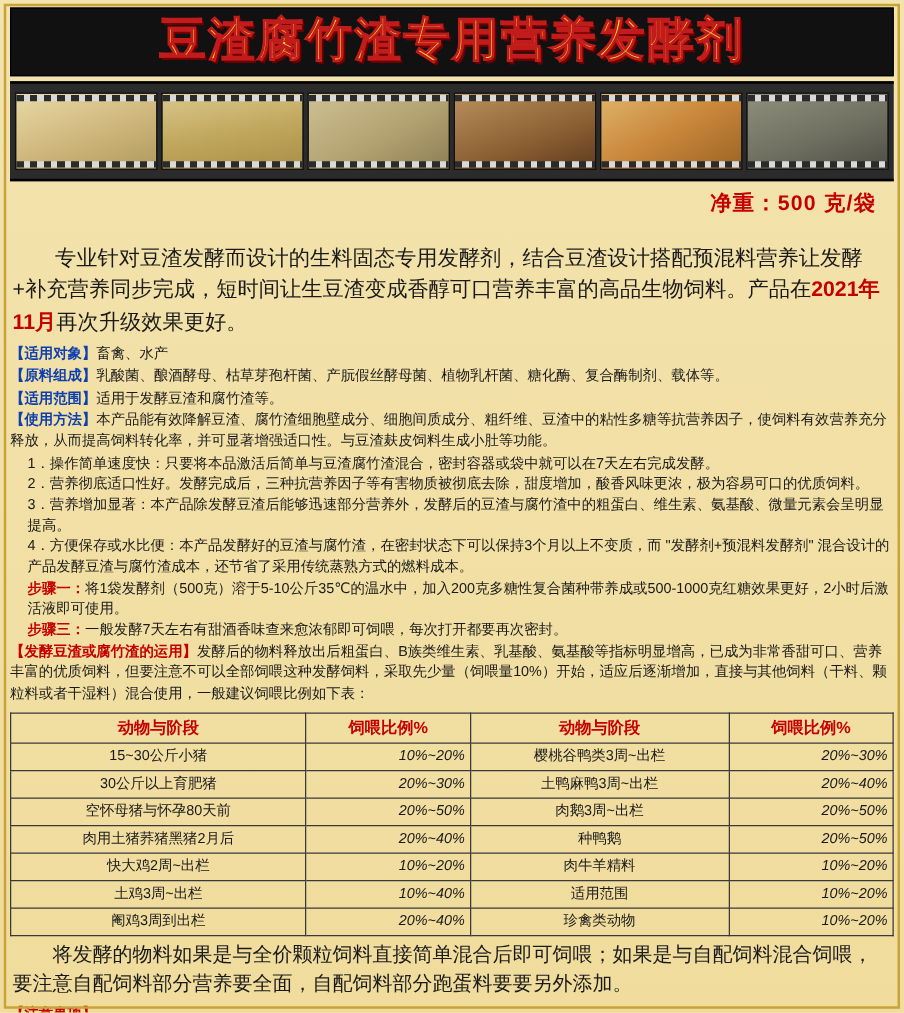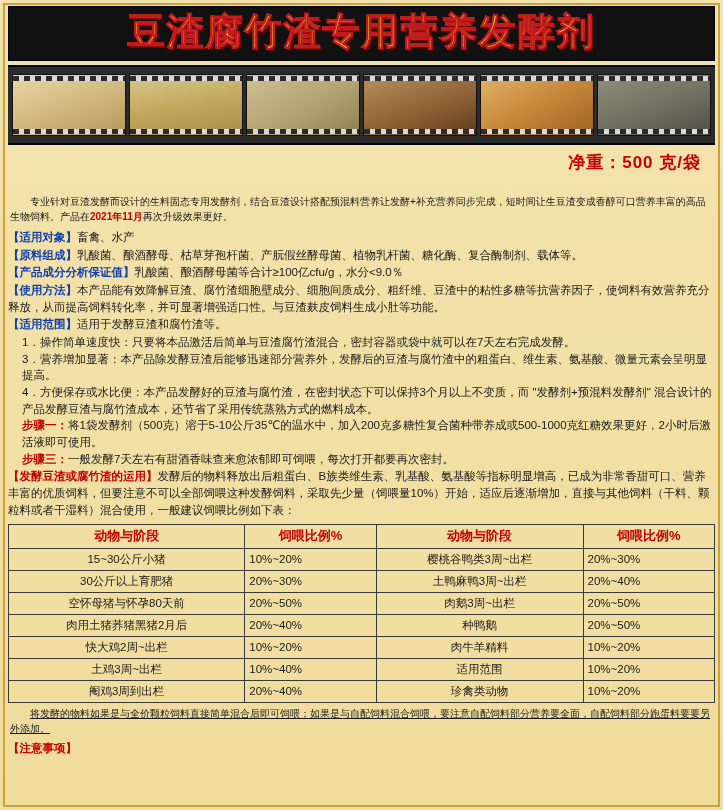--- a/index.html
+++ b/index.html
@@ -85,21 +85,21 @@
 
   
   .body{
     font-size:11.5px;
     line-height:1.45;
     color:#1a1a1a;
   }
   .intro{
     text-indent:2em;
     margin:0 2px 5px 2px;
-    font-size:10px;
+    font-size:17px;
     line-height:1.5;
   }
   .redb{color:#c40000;font-weight:bold;}
 
   .kv{margin:1px 0;}
   .tag{
     color:#0e3fae;
     font-weight:bold;
     text-align:center;
   }
@@ -120,28 +120,27 @@
     padding:2px 4px;
     text-align:center;
     height:17px;
   }
   table.feed th{
     color:#c40000;
     font-weight:bold;
     font-size:13px;
   }
   table.feed td.name{text-align:center;}
-  table.feed td.pct{text-align:left;}
+  table.feed td.pct{text-align:right;font-style:italic;}
 
   .after-table{
     text-indent:2em;
     margin:4px 2px;
-    font-size:10px;
+    font-size:16px;
     line-height:1.45;
-    text-decoration:underline;
   }
 </style>
 </head>
 <body>
 
 <div class="page">
   <div class="border-frame"></div>
 
   <div class="title-wrap">
     <div class="title">豆渣腐竹渣专用营养发酵剂</div>
@@ -180,29 +179,27 @@
 
     <p class="intro">专业针对豆渣发酵而设计的生料固态专用发酵剂，结合豆渣设计搭配预混料营养让发酵+补充营养同步完成，短时间让生豆渣变成香醇可口营养丰富的高品生物饲料。产品在<span class="redb">2021年11月</span>再次升级效果更好。</p>
 
     <div class="kv">
       <span class="tag">【适用对象】</span><span>畜禽、水产</span>
     </div>
     <div class="kv">
       <span class="tag">【原料组成】</span><span>乳酸菌、酿酒酵母、枯草芽孢杆菌、产朊假丝酵母菌、植物乳杆菌、糖化酶、复合酶制剂、载体等。</span>
     </div>
     <div class="kv">
-      <span class="tag">【产品成分分析保证值】</span><span>乳酸菌、酿酒酵母菌等合计≥100亿cfu/g，水分&lt;9.0％</span>
+      <span class="tag">【适用范围】</span><span>适用于发酵豆渣和腐竹渣等。</span>
     </div>
     <div class="kv">
       <span class="tag">【使用方法】</span><span>本产品能有效降解豆渣、腐竹渣细胞壁成分、细胞间质成分、粗纤维、豆渣中的粘性多糖等抗营养因子，使饲料有效营养充分释放，从而提高饲料转化率，并可显著增强适口性。与豆渣麸皮饲料生成小肚等功能。</span>
     </div>
-    <div class="kv">
-      <span class="tag">【适用范围】</span><span>适用于发酵豆渣和腐竹渣等。</span>
-    </div>
     <div class="indent1">1．操作简单速度快：只要将本品激活后简单与豆渣腐竹渣混合，密封容器或袋中就可以在7天左右完成发酵。</div>
+    <div class="indent1">2．营养彻底适口性好。发酵完成后，三种抗营养因子等有害物质被彻底去除，甜度增加，酸香风味更浓，极为容易可口的优质饲料。</div>
     <div class="indent1">3．营养增加显著：本产品除发酵豆渣后能够迅速部分营养外，发酵后的豆渣与腐竹渣中的粗蛋白、维生素、氨基酸、微量元素会呈明显提高。</div>
     <div class="indent1">4．方便保存或水比便：本产品发酵好的豆渣与腐竹渣，在密封状态下可以保持3个月以上不变质，而 "发酵剂+预混料发酵剂" 混合设计的产品发酵豆渣与腐竹渣成本，还节省了采用传统蒸熟方式的燃料成本。</div>
 
     <div class="indent1">
       <span class="redb">步骤一：</span><span>将1袋发酵剂（500克）溶于5-10公斤35℃的温水中，加入200克多糖性复合菌种带养成或500-1000克红糖效果更好，2小时后激活液即可使用。</span>
     </div>
     <div class="indent1">
       <span class="redb">步骤三：</span><span>一般发酵7天左右有甜酒香味查来愈浓郁即可饲喂，每次打开都要再次密封。</span>
     </div>
 

